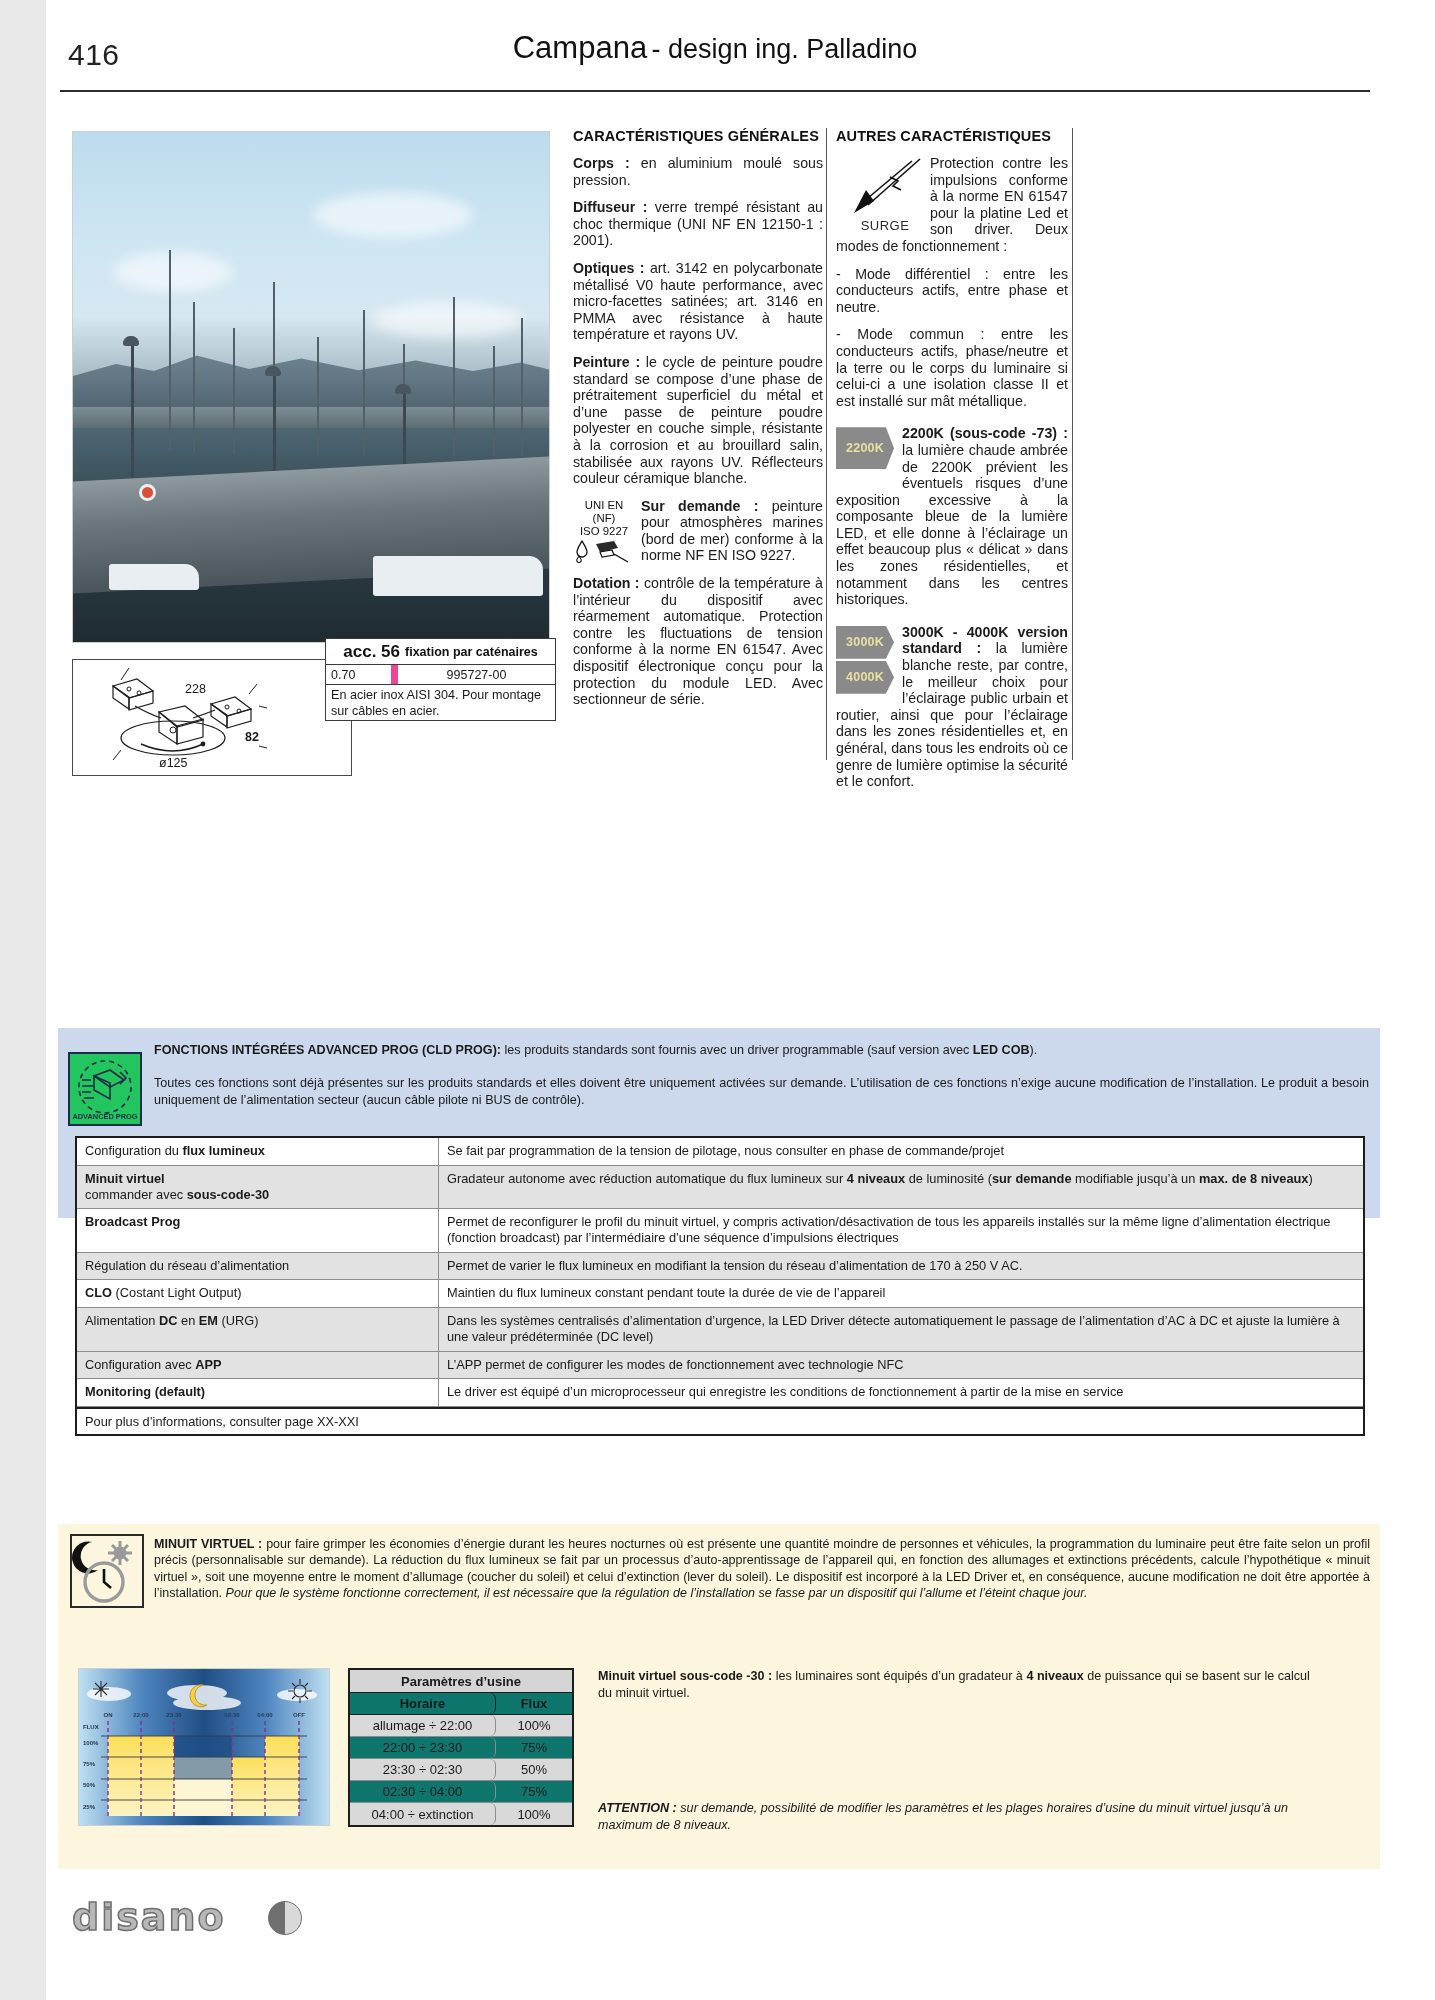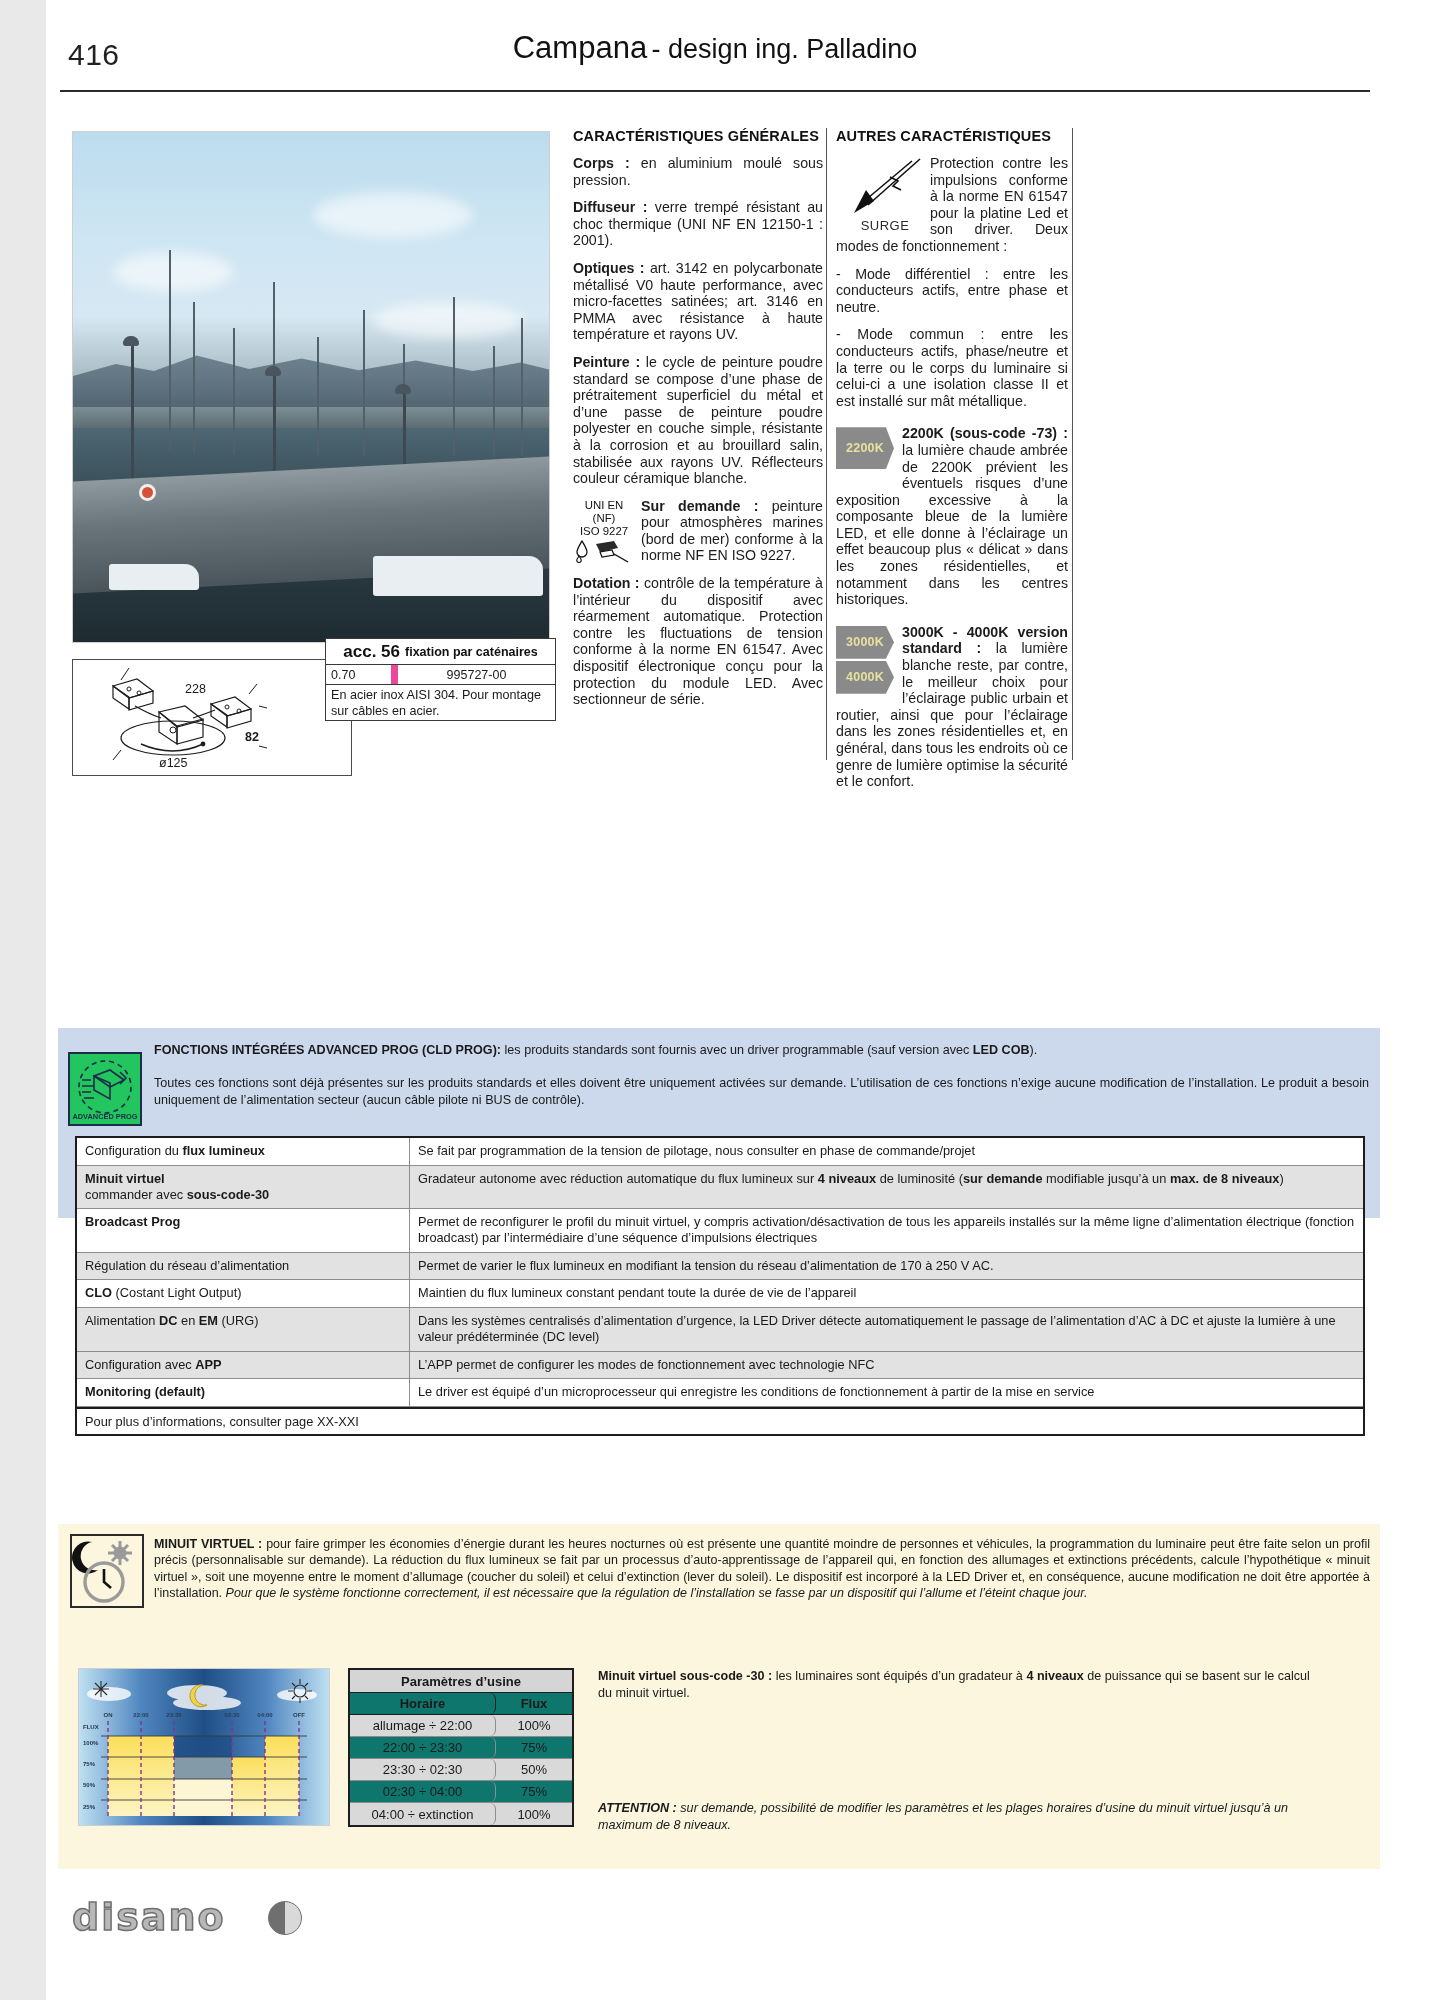--- a/index.html
+++ b/index.html
@@ -94,21 +94,21 @@
   .ap-panel { position:absolute; left:58px; top:1028px; width:1322px; height:190px; background:#ccd9ec; }
   .ap-icon { position:absolute; left:10px; top:24px; width:74px; height:74px; border:2px solid #1c2c4a; background:#22c55e; }
   .ap-head { position:absolute; left:96px; top:14px; width:1210px; font-size:12.6px; line-height:16px; }
   .ap-head b { font-weight:bold; }
   .ap-body { position:absolute; left:96px; top:47px; width:1215px; font-size:12.6px; line-height:16.5px; text-align:justify; }
 
   
   .feat-table { position:absolute; left:75px; top:1136px; width:1290px; border:2px solid #1d1d1d; background:#fff; }
   .ft-row { display:flex; border-bottom:1px solid #8d8d8d; }
   .ft-row:last-child { border-bottom:none; }
-  .ft-c1 { width:333px; border-right:1px solid #8d8d8d; padding:5px 8px; font-size:12.8px; line-height:16px; }
+  .ft-c1 { width:362px; border-right:1px solid #8d8d8d; padding:5px 8px; font-size:12.8px; line-height:16px; }
   .ft-c2 { flex:1; padding:5px 8px; font-size:12.8px; line-height:16.5px; }
   .ft-row.alt { background:#e2e2e2; }
   .ft-full { padding:5px 8px; font-size:12.8px; }
 
   
   .mv-panel { position:absolute; left:58px; top:1524px; width:1322px; height:345px; background:#fbf6dd; }
   .mv-icon { position:absolute; left:12px; top:10px; width:74px; height:74px; border:2px solid #2a2a2a; background:#fbf6dd; }
   .mv-text { position:absolute; left:96px; top:12px; width:1216px; font-size:12.5px; line-height:16.4px; text-align:justify; }
   .mv-text i { font-style:italic; }
 

